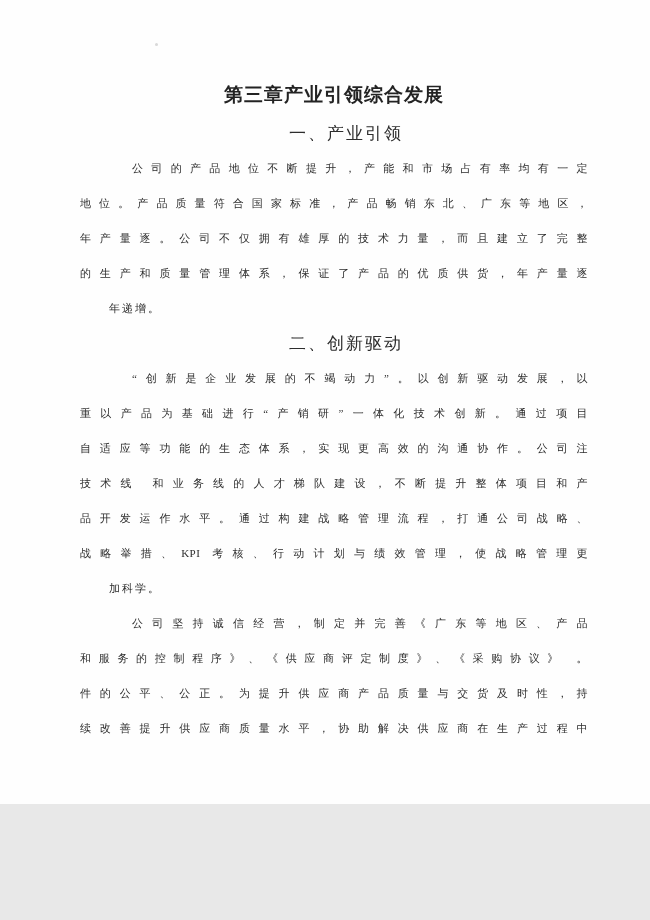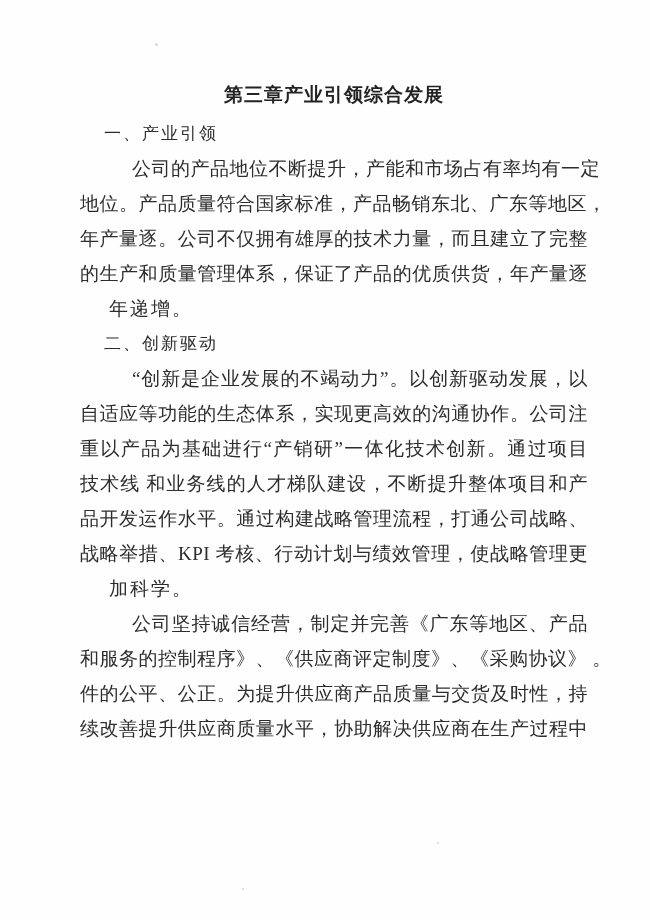--- a/index.html
+++ b/index.html
@@ -3,21 +3,21 @@
 <meta charset="utf-8">
 <style>
   html, body {
     margin: 0;
     padding: 0;
     background: #e8e8e8;
   }
   .page {
     position: relative;
     width: 650px;
-    height: 920px;
+    height: 804px;
     margin: 0 auto;
     background: #fefefe;
     overflow: hidden;
     font-family: "Liberation Serif", "DejaVu Serif", serif;
     color: #2d2d2d;
   }
   .content {
     position: absolute;
     left: 80px;
     top: 82px;
@@ -32,24 +32,25 @@
     letter-spacing: 1px;
     color: #232323;
   }
   .section-heading {
     margin: 0;
     font-size: 17px;
     line-height: 35px;
     height: 35px;
     text-indent: 24px;
     letter-spacing: 2px;
+    text-align: center;
   }
   .line {
     margin: 0;
-    font-size: 19px;
+    font-size: 11px;
     line-height: 35px;
     height: 35px;
     text-align: justify;
     text-align-last: justify;
     white-space: nowrap;
     letter-spacing: 0.5px;
   }
   .line.first {
     text-indent: 52px;
   }
@@ -89,22 +90,22 @@
         <p class="line">年产量逐。公司不仅拥有雄厚的技术力量，而且建立了完整</p>
         <p class="line">的生产和质量管理体系，保证了产品的优质供货，年产量逐</p>
         <p class="line last">年递增。</p>
       </div>
     </div>
 
     <div class="section">
       <div class="section-heading">二、创新驱动</div>
       <div class="paragraph">
         <p class="line first">“创新是企业发展的不竭动力”。以创新驱动发展，以</p>
+        <p class="line">重以产品为基础进行“产销研”一体化技术创新。通过项目</p>
         <p class="line">自适应等功能的生态体系，实现更高效的沟通协作。公司注</p>
-        <p class="line">重以产品为基础进行“产销研”一体化技术创新。通过项目</p>
         <p class="line">技术线 和业务线的人才梯队建设，不断提升整体项目和产</p>
         <p class="line">品开发运作水平。通过构建战略管理流程，打通公司战略、</p>
         <p class="line">战略举措、KPI 考核、行动计划与绩效管理，使战略管理更</p>
         <p class="line last">加科学。</p>
       </div>
       <div class="paragraph">
         <p class="line first">公司坚持诚信经营，制定并完善《广东等地区、产品</p>
         <p class="line">和服务的控制程序》、《供应商评定制度》、《采购协议》 。</p>
         <p class="line">件的公平、公正。为提升供应商产品质量与交货及时性，持</p>
         <p class="line">续改善提升供应商质量水平，协助解决供应商在生产过程中</p>

